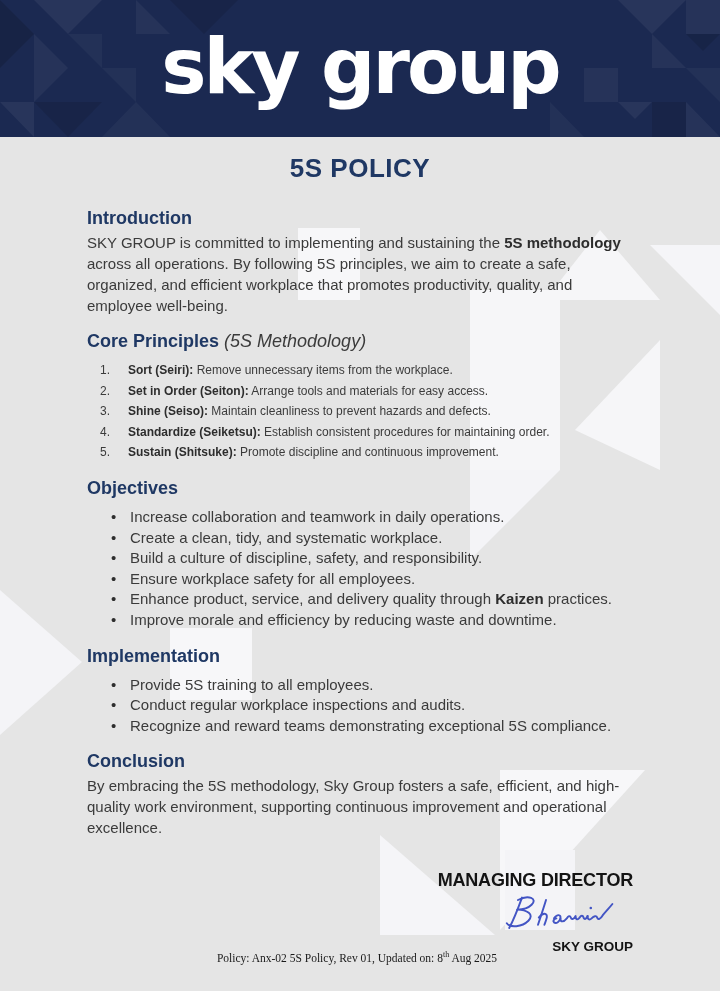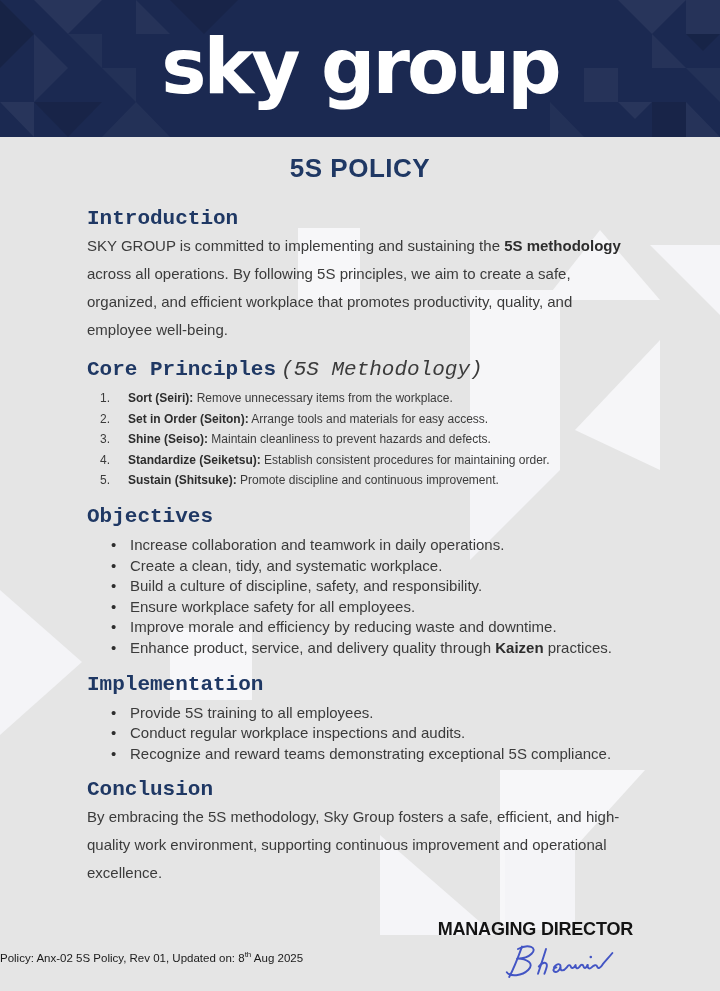--- a/index.html
+++ b/index.html
@@ -33,29 +33,29 @@
   }
 
   
   .content { position: relative; z-index: 1; padding: 0 87px; }
   .doc-title {
     text-align: center; color: #1f3864;
     font-size: 26px; font-weight: 700; letter-spacing: 0.5px;
     margin: 15px 0 0 0; line-height: 32px;
   }
   .section-heading {
-    color: #1f3864; font-size: 21px; font-weight: 700;
-    margin: 16px 0 4px 0; line-height: 19px; font-family: Liberation Mono, monospace;
+    color: #1f3864; font-size: 18px; font-weight: 700;
+    margin: 16px 0 4px 0; line-height: 19px;
   }
   .section-heading.first { margin-top: 25px; }
   .section-heading .suffix {
     color: #3b3b3b; font-weight: 400; font-style: italic; margin-left: 5px;
   }
   .body-text {
-    font-size: 15px; line-height: 28px; color: #3b3b3b; margin: 4px 0 0 0;
+    font-size: 15px; line-height: 21px; color: #3b3b3b; margin: 4px 0 0 0;
   }
   .body-text b, li b { color: #2d2d2d; }
 
   ol.numbered-list {
     list-style: none; margin: 9px 0 0 0; padding: 0 0 0 13px;
   }
   ol.numbered-list li {
     font-size: 12px; line-height: 20.6px; color: #3b3b3b;
   }
   ol.numbered-list .num { display: inline-block; width: 28px; }
@@ -75,21 +75,21 @@
   .sig-role {
     font-size: 18px; font-weight: 800; color: #141414;
     letter-spacing: -0.2px; line-height: 22px;
   }
   .sig-script { margin: 1px -10px -2px 0; display: inline-block; }
   .sig-company { font-size: 13.5px; font-weight: 700; color: #141414; line-height: 17px; }
 
   
   .footer {
     position: absolute; z-index: 1; left: 0; right: 6px; top: 950px;
-    text-align: left; font-size: 11.5px; color: #1a1a1a;
+    text-align: center; font-size: 11.5px; color: #1a1a1a; font-family: Liberation Serif, serif;
   }
   .footer sup { font-size: 8px; }
 </style>
 </head>
 <body>
 
 <div class="page">
 
   <svg class="watermark" width="720" height="991" viewBox="0 0 720 991">
     <rect x="298" y="228" width="62" height="72" fill="#f7f7f9"></rect>
@@ -148,22 +148,22 @@
       <li><span class="num">4.</span><b>Standardize (Seiketsu):</b><span> Establish consistent procedures for maintaining order.</span></li>
       <li><span class="num">5.</span><b>Sustain (Shitsuke):</b><span> Promote discipline and continuous improvement.</span></li>
     </ol>
 
     <h3 class="section-heading">Objectives</h3>
     <ul class="bullet-list">
       <li><span>Increase collaboration and teamwork in daily operations.</span><b></b><span></span></li>
       <li><span>Create a clean, tidy, and systematic workplace.</span><b></b><span></span></li>
       <li><span>Build a culture of discipline, safety, and responsibility.</span><b></b><span></span></li>
       <li><span>Ensure workplace safety for all employees.</span><b></b><span></span></li>
+      <li><span>Enhance product, service, and delivery quality through </span><b>Kaizen</b><span> practices.</span></li>
       <li><span>Improve morale and efficiency by reducing waste and downtime.</span><b></b><span></span></li>
-      <li><span>Enhance product, service, and delivery quality through </span><b>Kaizen</b><span> practices.</span></li>
     </ul>
 
     <h3 class="section-heading">Implementation</h3>
     <ul class="bullet-list">
       <li><span>Provide 5S training to all employees.</span><b></b><span></span></li>
       <li><span>Conduct regular workplace inspections and audits.</span><b></b><span></span></li>
       <li><span>Recognize and reward teams demonstrating exceptional 5S compliance.</span><b></b><span></span></li>
     </ul>
 
     <h3 class="section-heading">Conclusion</h3>

